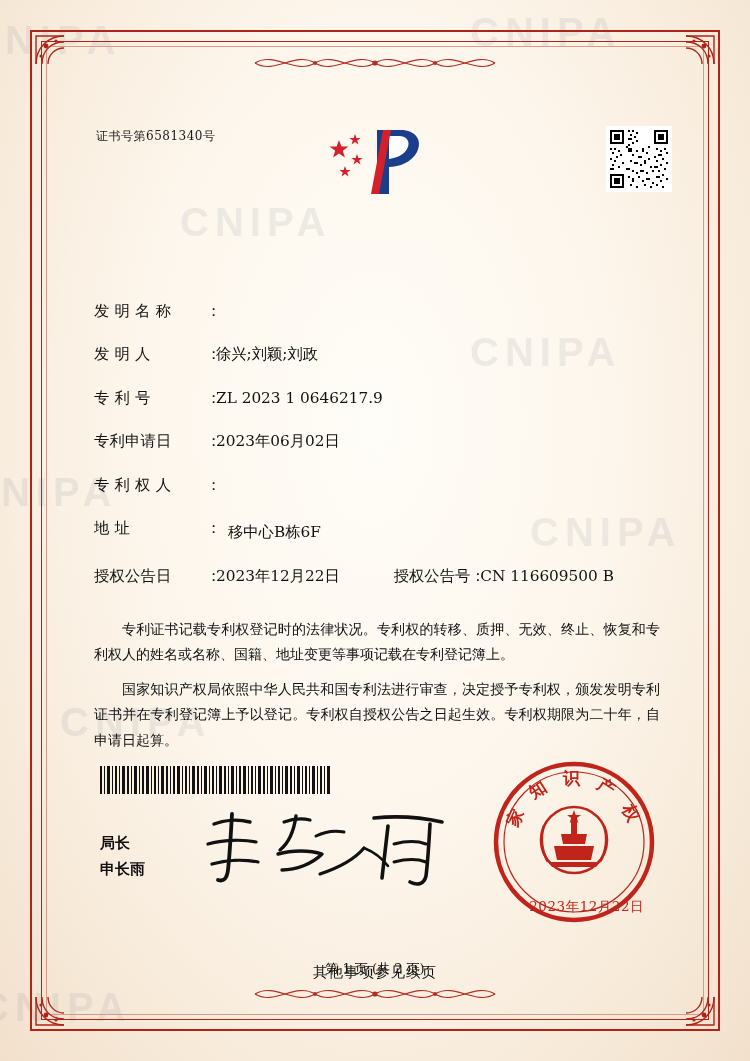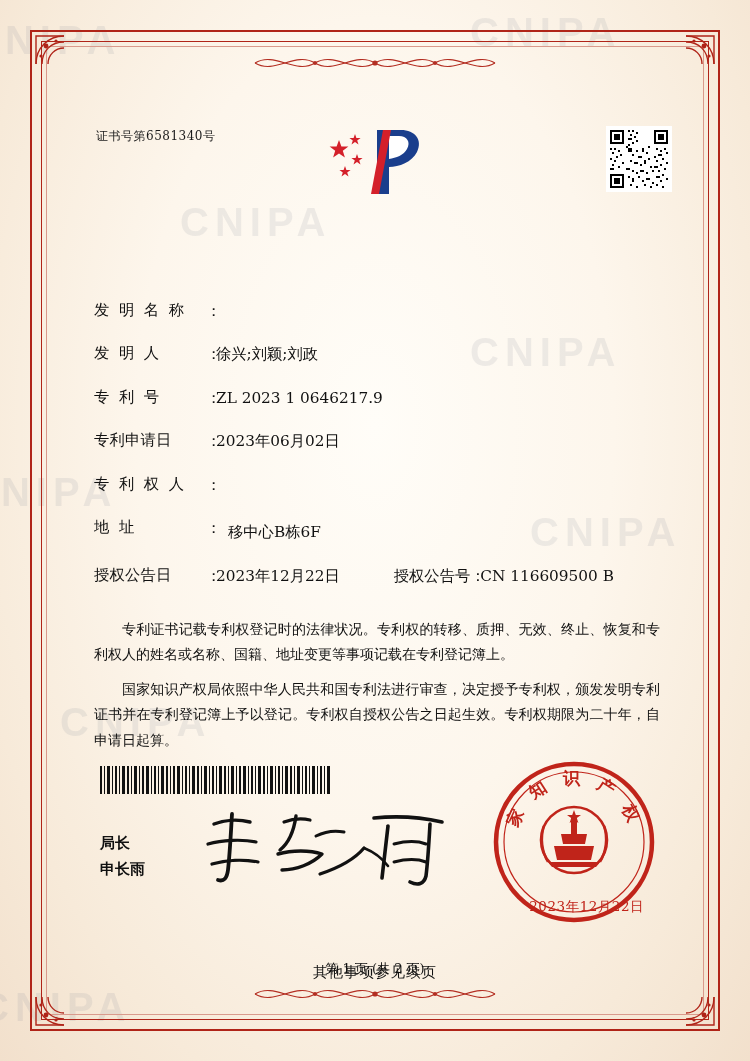--- a/index.html
+++ b/index.html
@@ -153,21 +153,20 @@
   .field-row {
     display: flex;
     align-items: flex-start;
     margin-bottom: 20.5px;
   }
   .f-label {
     width: 112px;
     flex: 0 0 112px;
     letter-spacing: 0.2px;
     white-space: nowrap;
-    font-family: Liberation Mono, monospace;
   }
   .f-colon { width: 10px; flex: 0 0 10px; }
   .f-value { flex: 1 1 auto; }
   .f-value2 { margin-top: 4px; margin-left: 12px; }
 
   .row-inline {
     display: flex;
     align-items: center;
   }
   .inline-gap { width: 54px; flex: 0 0 54px; }

